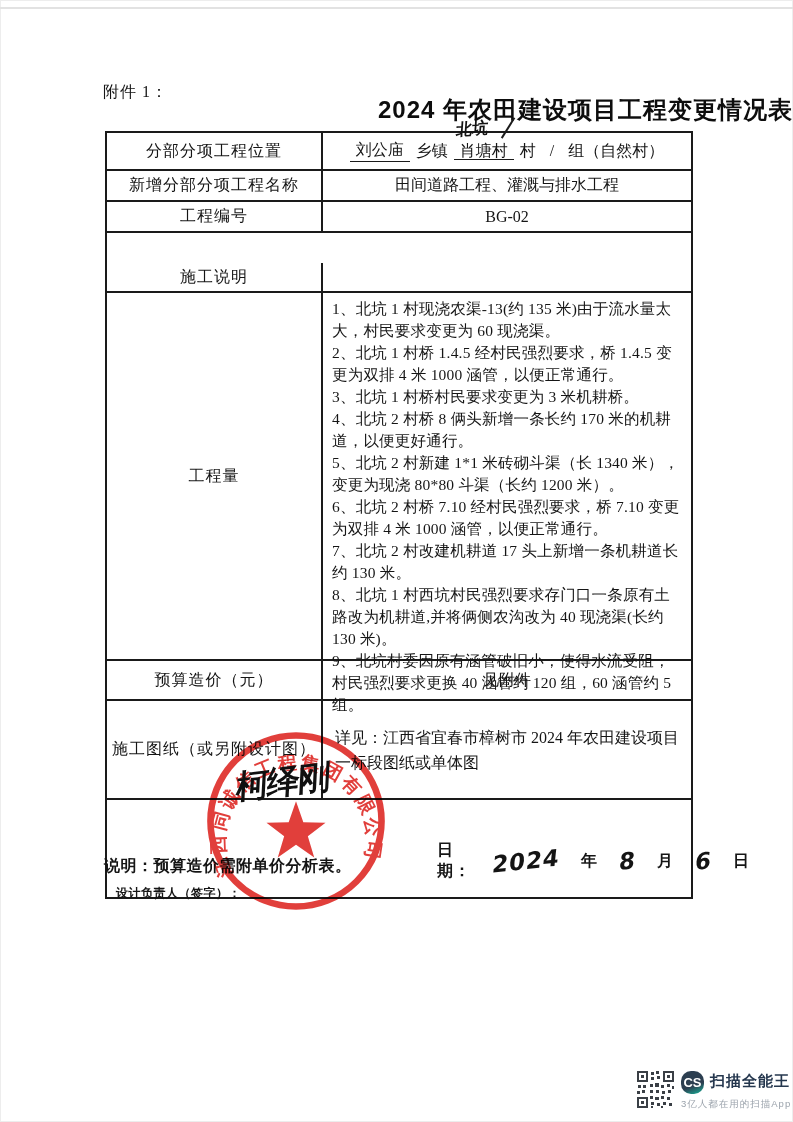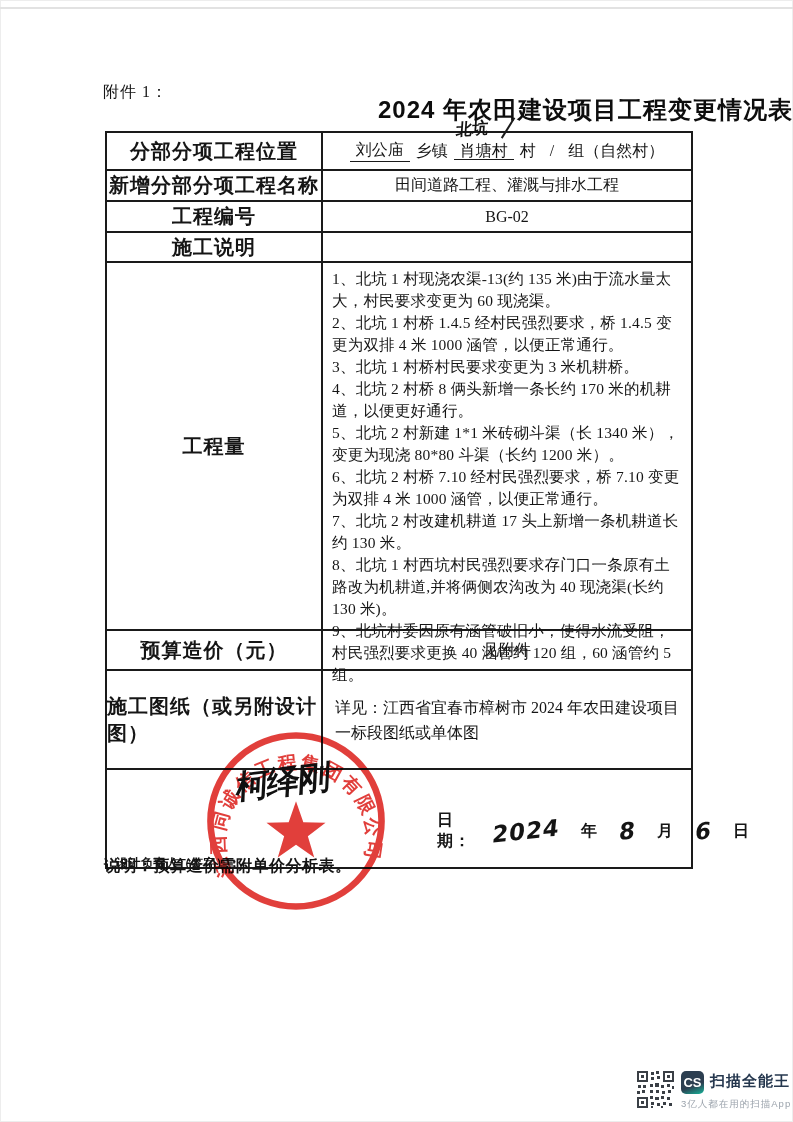--- a/index.html
+++ b/index.html
@@ -18,27 +18,27 @@
     font-family:"Liberation Sans","DejaVu Sans",sans-serif;
     font-weight:bold;font-size:24px;letter-spacing:1px;color:#0d0d0d;
   }
 
   .doc-table{position:absolute;left:105px;top:131px;width:584px;border:2px solid #1a1a1a;background:transparent;}
   .row{display:flex;border-bottom:2px solid #1a1a1a;}
   .row:last-child{border-bottom:none;}
   .cell-l{
     width:214px;flex:0 0 214px;border-right:2px solid #1a1a1a;
     display:flex;align-items:center;justify-content:center;
-    font-size:20px;font-weight:700;text-align:left;letter-spacing:1px;
+    font-size:16px;font-weight:400;text-align:right;letter-spacing:1px;
   }
   .cell-r{flex:1;display:flex;align-items:center;justify-content:center;font-size:16px;}
   .row-location{height:36px;}
   .row-name{height:29px;}
   .row-code{height:29px;}
-  .row-note{height:28px;}
+  .row-note{height:28px;margin-top:30px;}
   .row-qty{height:366px;}
   .row-budget{height:38px;}
   .row-draw{height:97px;}
   .row-sign{height:97px;position:relative;}
 
   .qty-cell{display:block;padding:5px 6px 0 9px;}
   .qty-item{font-size:15.5px;line-height:22px;font-weight:500;letter-spacing:0.2px;}
   .draw-cell{justify-content:flex-start;padding:0 10px 0 12px;line-height:25px;font-size:16px;}
 
   .loc-cell{gap:6px;}
@@ -70,21 +70,21 @@
   }
 
   .footnote{position:absolute;left:104px;top:856px;font-size:16px;font-weight:600;letter-spacing:0.5px;}
 
   .stamp{position:absolute;left:202px;top:727px;width:188px;height:188px;z-index:3;
          mix-blend-mode:multiply;opacity:0.88;}
 
   .scan-badge{position:absolute;left:636px;top:1068px;width:140px;height:44px;}
   .qr{position:absolute;left:0;top:2px;width:39px;height:39px;}
   .cs-logo{
-    position:absolute;left:45px;top:3px;width:23px;height:23px;border-radius:5px;
+    position:absolute;left:45px;top:3px;width:23px;height:23px;border-radius:10px;
     background:linear-gradient(160deg,#2c3e50 0%,#2c3e50 62%,#17b79c 100%);
     color:#ffffff;font-family:"Liberation Sans",sans-serif;font-weight:bold;font-size:13px;
     display:flex;align-items:center;justify-content:center;letter-spacing:0;
   }
   .app-name{
     position:absolute;left:74px;top:4px;font-family:"Liberation Sans","DejaVu Sans",sans-serif;
     font-weight:bold;font-size:15px;color:#25374e;letter-spacing:1px;white-space:nowrap;
   }
   .tagline{
     position:absolute;left:45px;top:30px;font-family:"Liberation Sans","DejaVu Sans",sans-serif;

